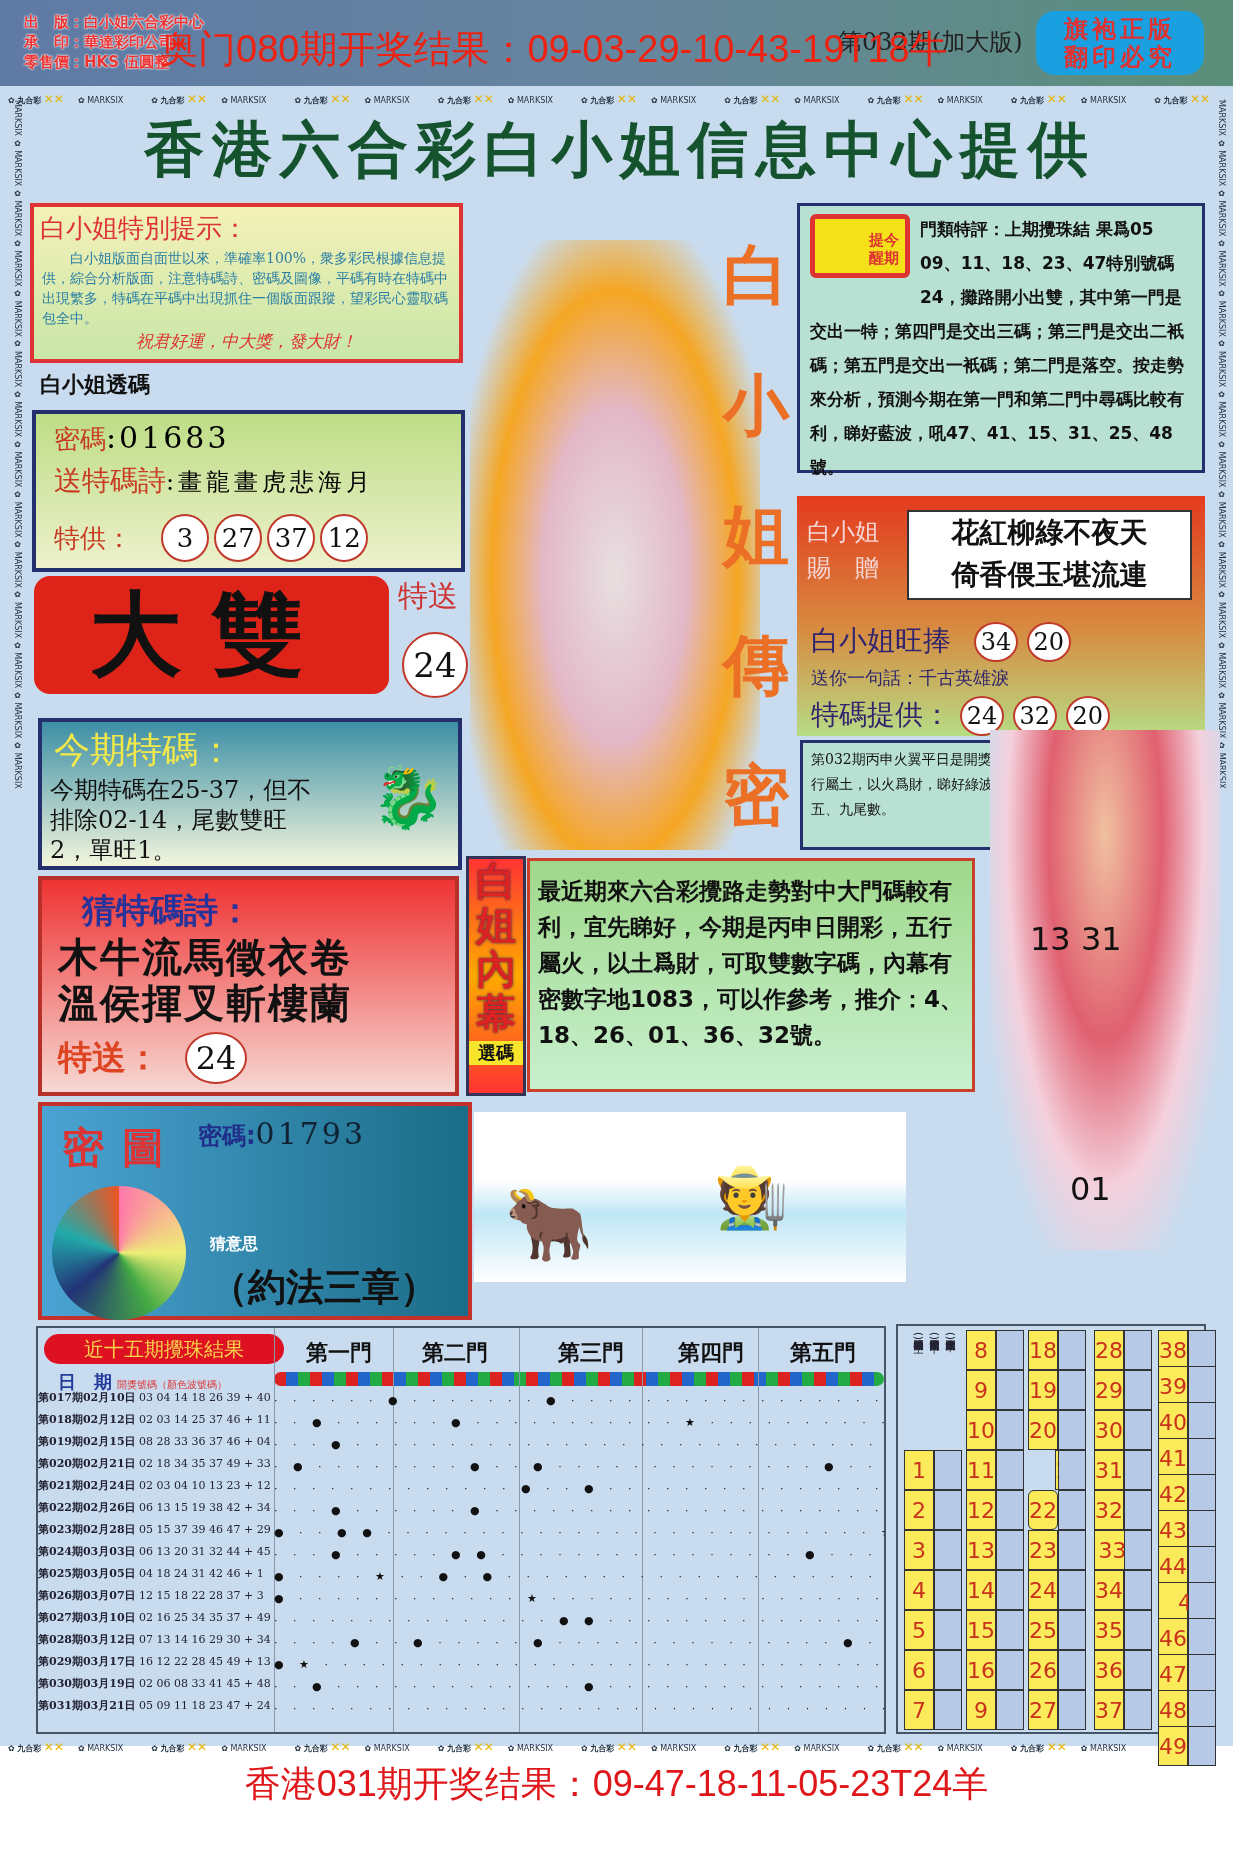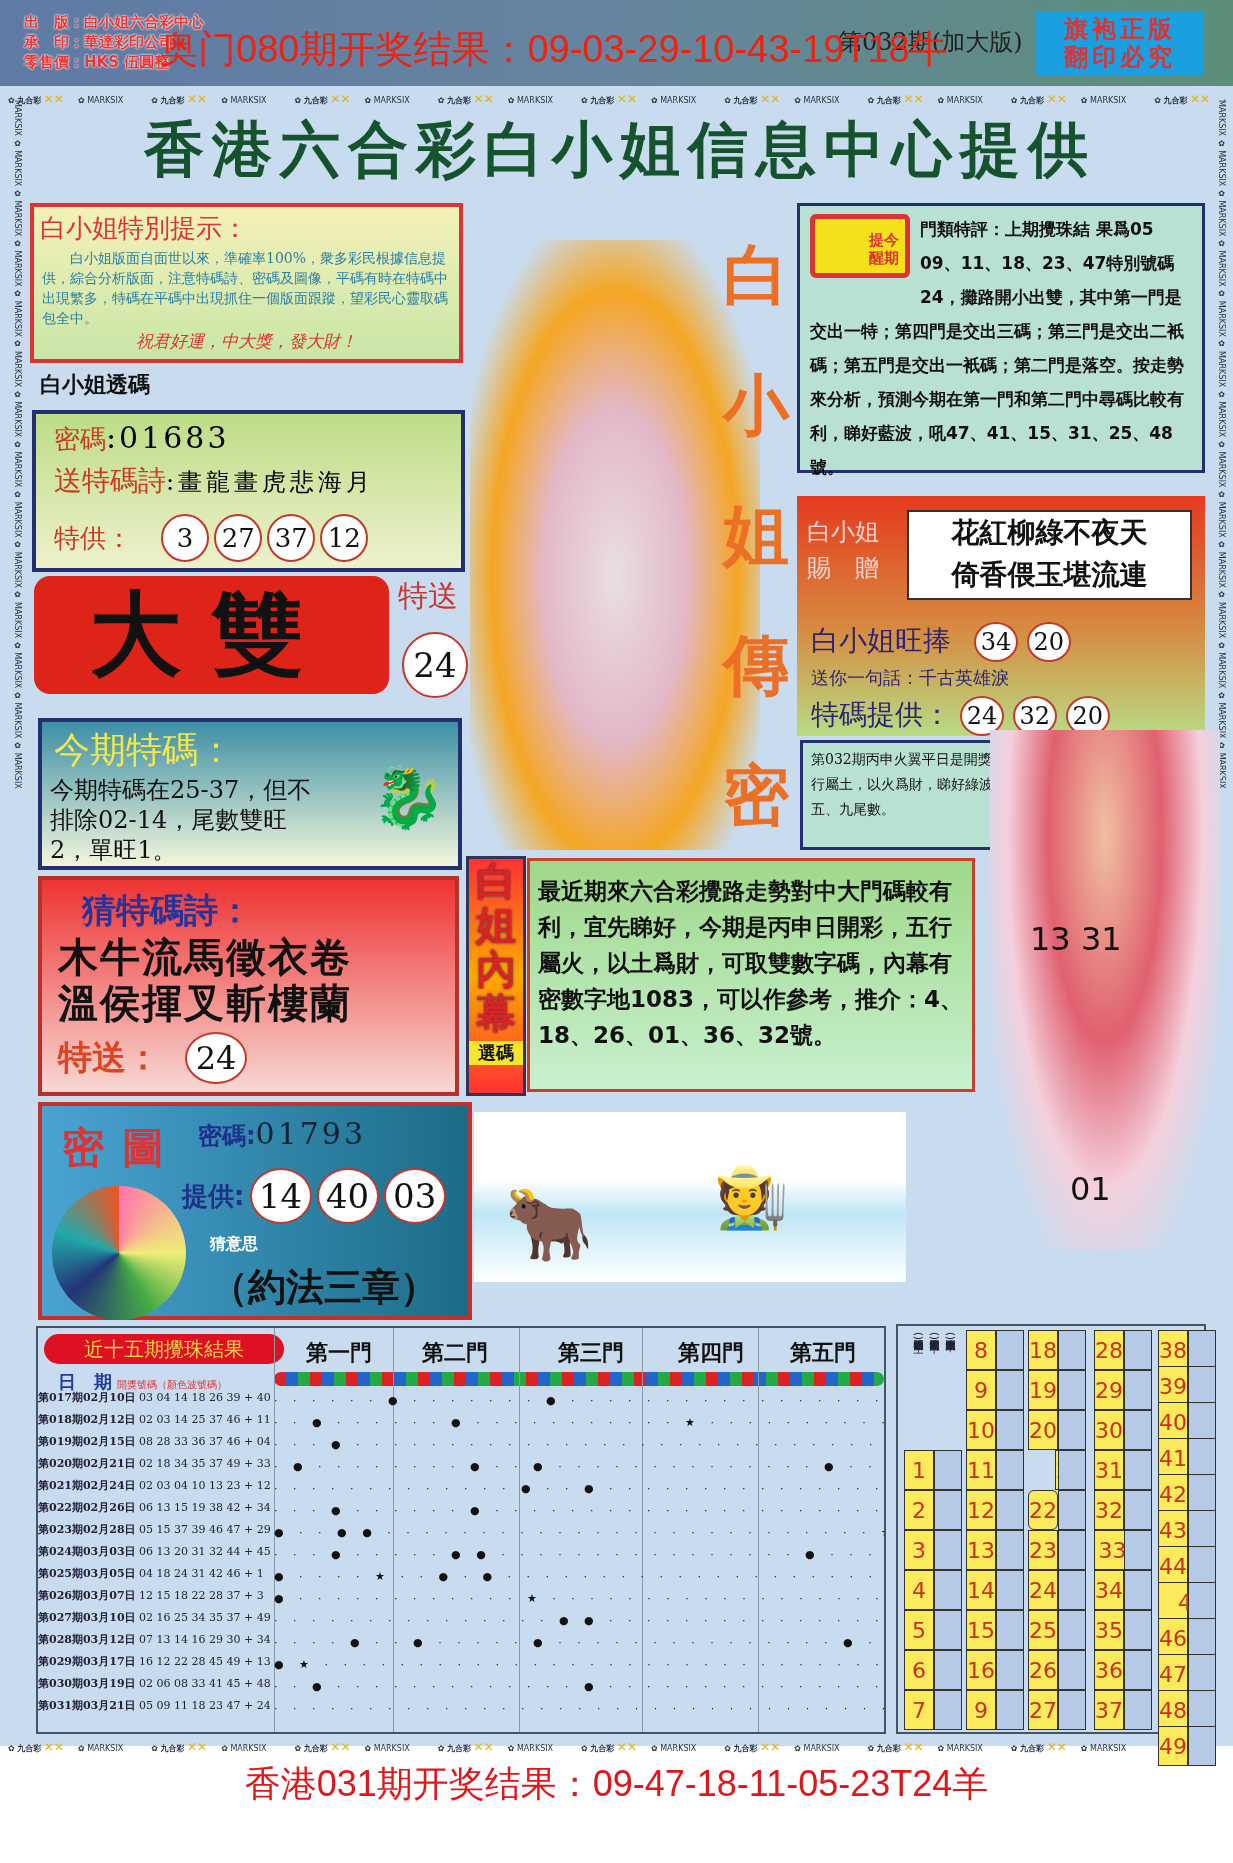--- a/index.html
+++ b/index.html
@@ -3,21 +3,21 @@
 <meta charset="utf-8">
 <style>
 *{box-sizing:border-box;margin:0;padding:0}
 body{width:1233px;height:1863px;background:#fff;font-family:"DejaVu Sans",sans-serif;position:relative;overflow:hidden}
 .abs{position:absolute}
 #header{left:0;top:0;width:1233px;height:86px;background:linear-gradient(90deg,#5f7aa5 0%,#66859f 50%,#5a8f78 100%)}
 .pubinfo{left:24px;top:12px;color:#e33;font-weight:bold;font-size:15px;line-height:20px;text-shadow:0 0 2px #fff,0 0 2px #fff}
 .bigtitle{left:390px;top:0px;color:#d93a2a;font-weight:bold;font-size:74px;letter-spacing:60px;font-family:"DejaVu Serif",serif}
 .overlay-result{left:160px;top:24px;color:#e21;font-size:38px;font-family:"Liberation Sans",sans-serif;white-space:nowrap}
 .issue{left:838px;top:26px;color:#222;font-size:24px;font-family:"DejaVu Serif",serif}
-.flag{left:1036px;top:11px;width:168px;height:64px;background:#1aa0e0;border-radius:2px;color:#d33;font-weight:bold;font-size:24px;line-height:28px;text-align:center;padding-top:4px;letter-spacing:4px}
+.flag{left:1036px;top:11px;width:168px;height:64px;background:#1aa0e0;border-radius:19px;color:#d33;font-weight:bold;font-size:24px;line-height:28px;text-align:center;padding-top:4px;letter-spacing:4px}
 #poster{left:0;top:86px;width:1233px;height:1660px;background:#c9dcef}
 .strip{left:8px;width:1217px;height:22px;font-size:8px;color:#234;white-space:nowrap;overflow:hidden;line-height:22px}
 .strip span{margin-right:14px}
 .strip .x{color:#e7b400;font-weight:bold;font-size:12px}
 .vstrip{top:100px;width:14px;height:1640px;font-size:8px;color:#234;writing-mode:vertical-rl;overflow:hidden;white-space:nowrap}
 .maintitle{left:60px;top:110px;width:1120px;text-align:center;color:#14532d;font-size:60px;font-family:"DejaVu Serif",serif;font-weight:bold;letter-spacing:8px}
 .box{position:absolute}
 .tipbox{left:30px;top:203px;width:433px;height:160px;border:4px solid #d33;background:linear-gradient(180deg,#f4f1b8,#c9e6a8)}
 .tipbox .h{color:#d33;font-size:26px;margin:4px 0 0 6px;font-family:"DejaVu Serif",serif}
 .tipbox .p{color:#2b7fa5;font-size:14px;line-height:20px;padding:2px 8px;text-indent:2em;font-family:"DejaVu Serif",serif}
@@ -146,26 +146,20 @@
   <div style="margin:6px 0 0 16px">
     <span style="color:#d42;font-size:34px;font-weight:bold;vertical-align:middle">特送：</span>
     <span class="ball" style="width:62px;height:52px;line-height:48px;font-size:32px;margin-left:20px;vertical-align:middle">24</span>
   </div>
 </div>
 
 <div class="box mitu">
   <div style="position:absolute;left:20px;top:14px;color:#d33;font-size:42px;font-weight:bold;letter-spacing:18px;font-family:'DejaVu Serif',serif">密圖</div>
   <div style="position:absolute;left:156px;top:10px;white-space:nowrap">
     <span style="color:#1f2f8a;font-size:24px;font-weight:bold">密碼:</span><span style="color:#123;font-size:30px;font-family:'DejaVu Serif',serif;letter-spacing:3px">01793</span>
-  </div>
-  <div style="position:absolute;left:140px;top:62px;white-space:nowrap">
-    <span style="color:#1f2f8a;font-size:26px;font-weight:bold;vertical-align:middle">提供:</span>
-    <span class="ball" style="width:62px;height:56px;line-height:52px;font-size:34px;vertical-align:middle">14</span>
-    <span class="ball" style="width:62px;height:56px;line-height:52px;font-size:34px;vertical-align:middle">40</span>
-    <span class="ball" style="width:62px;height:56px;line-height:52px;font-size:34px;vertical-align:middle">03</span>
   </div>
   <div class="abs wheel"></div>
   <div style="position:absolute;left:168px;top:128px;color:#fff;font-size:16px;font-weight:bold">猜意思</div>
   <div style="position:absolute;left:168px;top:156px;color:#111;font-size:38px;font-weight:bold">（約法三章）</div>
 </div>
 
 <div class="abs neimu-side">
   <div class="t">白姐內幕</div>
   <div style="background:#f6e52a;color:#111;font-size:18px;font-weight:bold;text-align:center;margin-top:6px">選碼</div>
 </div>

